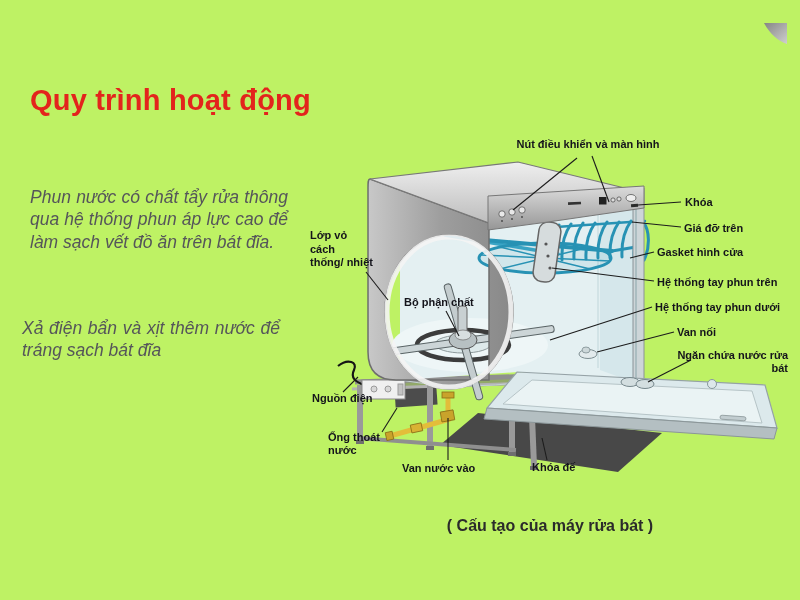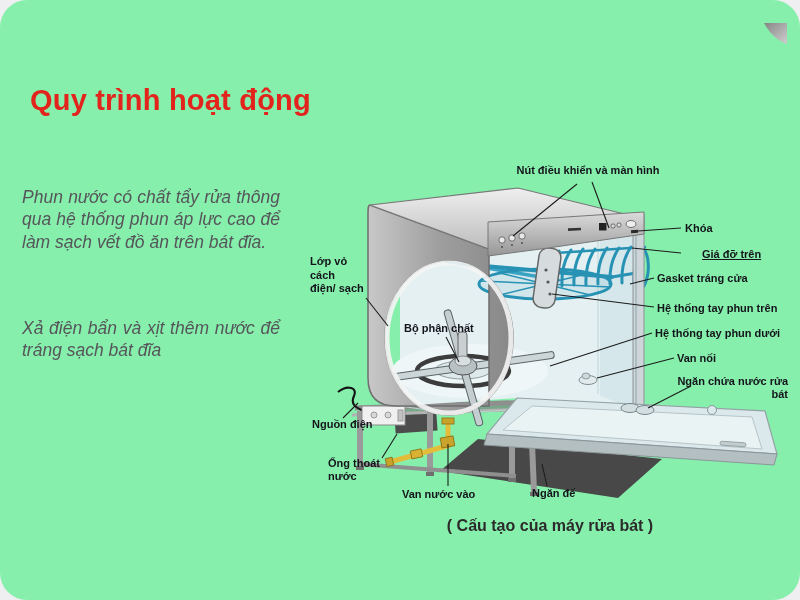--- a/index.html
+++ b/index.html
@@ -1,26 +1,26 @@
 <!DOCTYPE html>
 <html><head>
 <meta charset="utf-8">
 <style>
   html,body{margin:0;padding:0;}
   body{width:800px;height:600px;background:#efeff1;overflow:hidden;
        font-family:"Liberation Sans","DejaVu Sans",sans-serif;}
-  .stage{position:absolute;left:0;top:0;width:800px;height:600px;background:#86efac;border-radius:27px;}
+  .stage{position:absolute;left:0;top:0;width:800px;height:600px;background:#bef264;}
   .page-title{position:absolute;left:30px;top:84px;font-size:29px;font-weight:bold;
        color:#e3241c;letter-spacing:.2px;white-space:nowrap;}
   .step{position:absolute;left:22px;width:258px;font-size:17.5px;font-style:italic;
        color:#55555a;line-height:1.28;text-align:justify;}
-  #step1{top:186px;}
+  #step1{top:186px;margin-left:8px;}
   #step2{top:317px;}
   #step3{top:418px;}
-  .diagram{position:absolute;left:300px;top:130px;width:500px;height:370px;margin-top:26px;}
+  .diagram{position:absolute;left:300px;top:130px;width:500px;height:370px;}
   .diagram svg{position:absolute;left:0;top:0;}
   .lbl{position:absolute;font-size:11px;font-weight:bold;color:#14141b;
        white-space:nowrap;line-height:13px;}
   .caption{position:absolute;left:395px;top:517px;width:310px;text-align:center;
        font-size:16px;font-weight:bold;color:#2b2b2b;white-space:nowrap;}
   .curl{position:absolute;left:762px;top:22px;width:26px;height:26px;}
 </style>
 </head>
 <body>
 
@@ -198,38 +198,38 @@
         <path d="M 146,181 L 159,206"></path>
         <path d="M 43,262 L 58,247"></path>
         <path d="M 82,302 L 97,278"></path>
         <path d="M 148,330 L 148,288"></path>
         <path d="M 247,330 L 242,308"></path>
       </g>
     </svg>
 
     <div class="lbl" style="left:178px;top:8px;width:220px;text-align:center;">Nút điều khiển và màn hình</div>
     <div class="lbl" style="left:385px;top:66px;">Khóa</div>
-    <div class="lbl" style="left:402px;top:92px;text-decoration:underline;">Giá đỡ trên</div>
-    <div class="lbl" style="left:357px;top:116px;">Gasket tráng cửa</div>
+    <div class="lbl" style="left:384px;top:92px;">Giá đỡ trên</div>
+    <div class="lbl" style="left:357px;top:116px;">Gasket hình cửa</div>
     <div class="lbl" style="left:357px;top:146px;">Hệ thống tay phun trên</div>
     <div class="lbl" style="left:355px;top:171px;">Hệ thống tay phun dưới</div>
     <div class="lbl" style="left:377px;top:196px;">Van nối</div>
     <div class="lbl" style="left:370px;top:219px;width:118px;text-align:right;">
       <div>Ngăn chứa nước rửa</div>
       <div>bát</div>
     </div>
     <div class="lbl" style="left:10px;top:99px;line-height:13.5px;">
       <div>Lớp vỏ</div>
       <div>cách</div>
-      <div>điện/ sạch</div>
+      <div>thống/ nhiệt</div>
     </div>
     <div class="lbl" style="left:104px;top:166px;">Bộ phận chất</div>
     <div class="lbl" style="left:12px;top:262px;">Nguồn điện</div>
     <div class="lbl" style="left:28px;top:301px;width:62px;text-align:left;">
       <div>Ống thoát</div>
       <div>nước</div>
     </div>
     <div class="lbl" style="left:102px;top:332px;text-align:right;">Van nước vào</div>
-    <div class="lbl" style="left:232px;top:331px;">Ngăn đế</div>
+    <div class="lbl" style="left:232px;top:331px;">Khóa đế</div>
   </div>
 
   <div class="caption">( Cấu tạo của máy rửa bát )</div>
 </div>
 
 </body></html>

